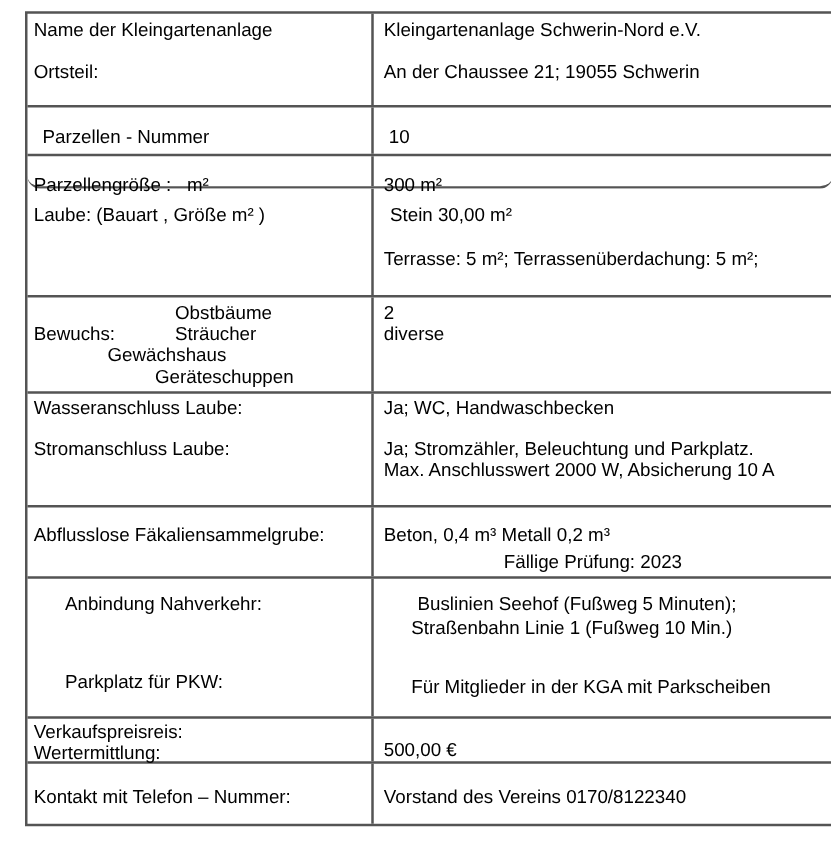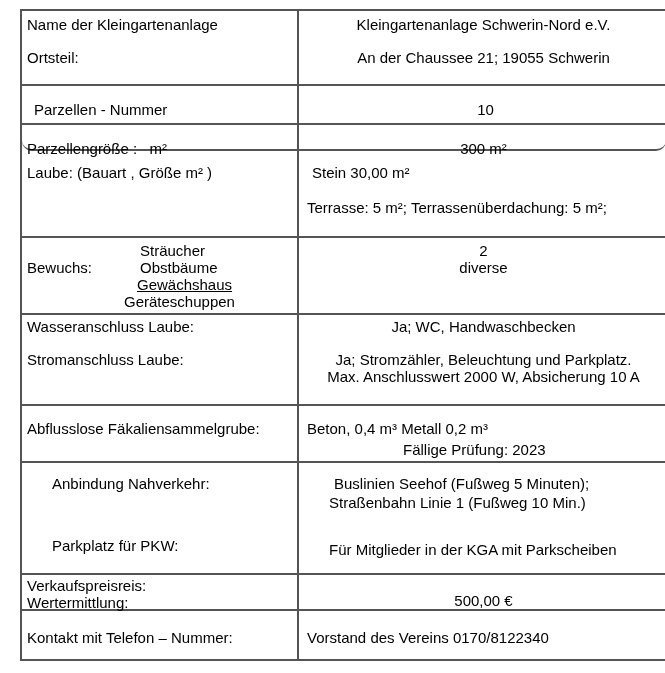--- a/index.html
+++ b/index.html
@@ -36,21 +36,21 @@
     padding-left: 5px;
     padding-right: 4px;
     position: relative;
   }
   .cell.right {
     flex: 1 1 auto;
     padding-left: 8px;
     padding-right: 6px;
   }
   .ln { white-space: pre-wrap; min-height: 1em; }
-  .center { text-align: center; }
+  .center { text-align: left; }
 
   
   .r-facility        { height: 75px; }
   .r-facility .cell  { padding-top: 5px;  line-height: 18px; }
   .r-parcelnum       { height: 39px; }
   .r-parcelnum .cell { padding-top: 15px; line-height: 17px; padding-left: 12px; }
   .r-parcelsize      { height: 26px; border-radius: 10px; }
   .r-parcelsize .cell{ padding-top: 15px; line-height: 17px; }
   .r-laube           { height: 87px; }
   .r-laube .cell     { padding-top: 12px; line-height: 19.5px; }
@@ -63,21 +63,21 @@
   .r-verkehr         { height: 112px; }
   .r-verkehr .cell   { padding-top: 11px; line-height: 19px; padding-left: 30px; }
   .r-wert            { height: 36px; }
   .r-wert .cell      { padding-top: 2px;  line-height: 17px; }
   .r-kontakt         { height: 48px; }
   .r-kontakt .cell   { padding-top: 18px; line-height: 17px; }
 
   
   .bw-item-0 { margin-left: 113px; }
   .bw-item-1 { margin-left: 113px; }
-  .bw-item-2 { margin-left: 110px; text-decoration: underline; }
+  .bw-item-2 { margin-left: 59px; }
   .bw-item-3 { margin-left: 97px; }
   .bw-label {
     position: absolute;
     left: 5px;
     top: 21px;
   }
   .indent-pruefung { margin-left: 96px; }
   .indent-small { padding-left: 5px; }
   .gap-parkplatz { margin-top: 28px; }
 </style>
@@ -124,22 +124,22 @@
     <div class="cell right">
       <div class="ln indent-small">Stein 30,00 m²</div>
       <div class="ln"></div>
       <div class="ln">Terrasse: 5 m²; Terrassenüberdachung: 5 m²;</div>
     </div>
   </div>
 
   <div class="row r-bewuchs">
     <div class="cell left">
       <span class="bw-label">Bewuchs:</span>
+      <div class="ln bw-item-0">Obstbäume</div>
       <div class="ln bw-item-1">Sträucher</div>
-      <div class="ln bw-item-0">Obstbäume</div>
       <div class="ln bw-item-2">Gewächshaus</div>
       <div class="ln bw-item-3">Geräteschuppen</div>
     </div>
     <div class="cell right center">
       <div class="ln">2</div>
       <div class="ln">diverse</div>
     </div>
   </div>
 
   <div class="row r-anschluss">

